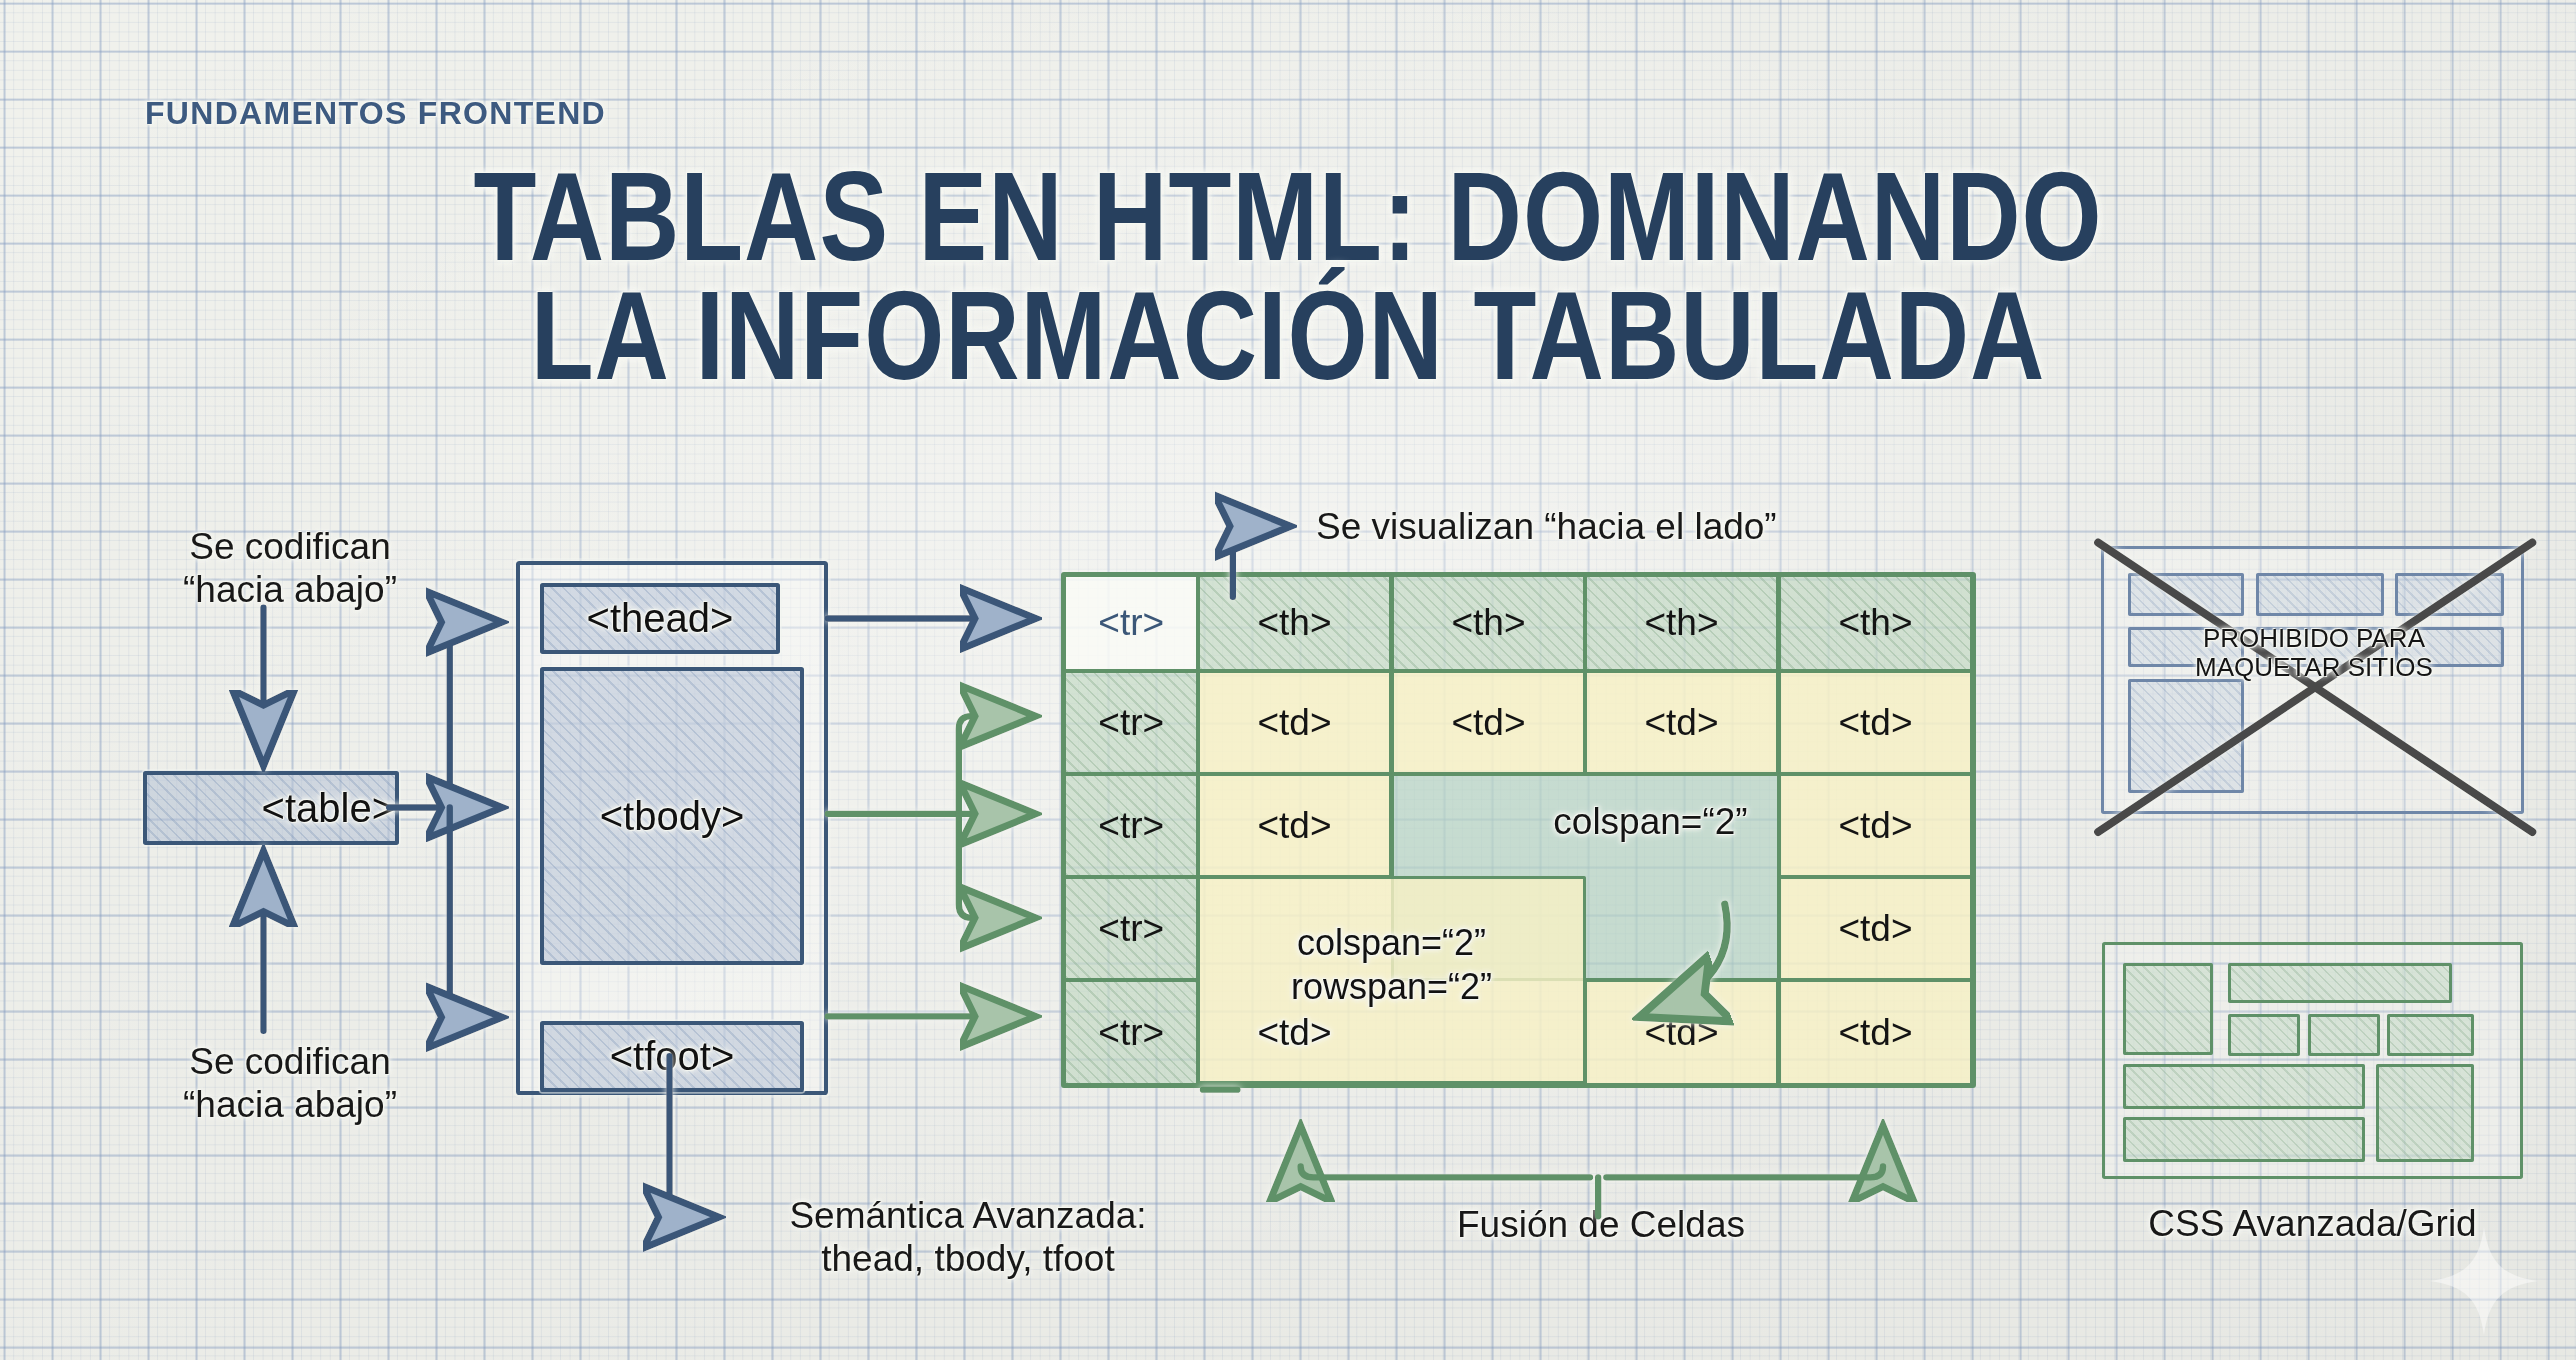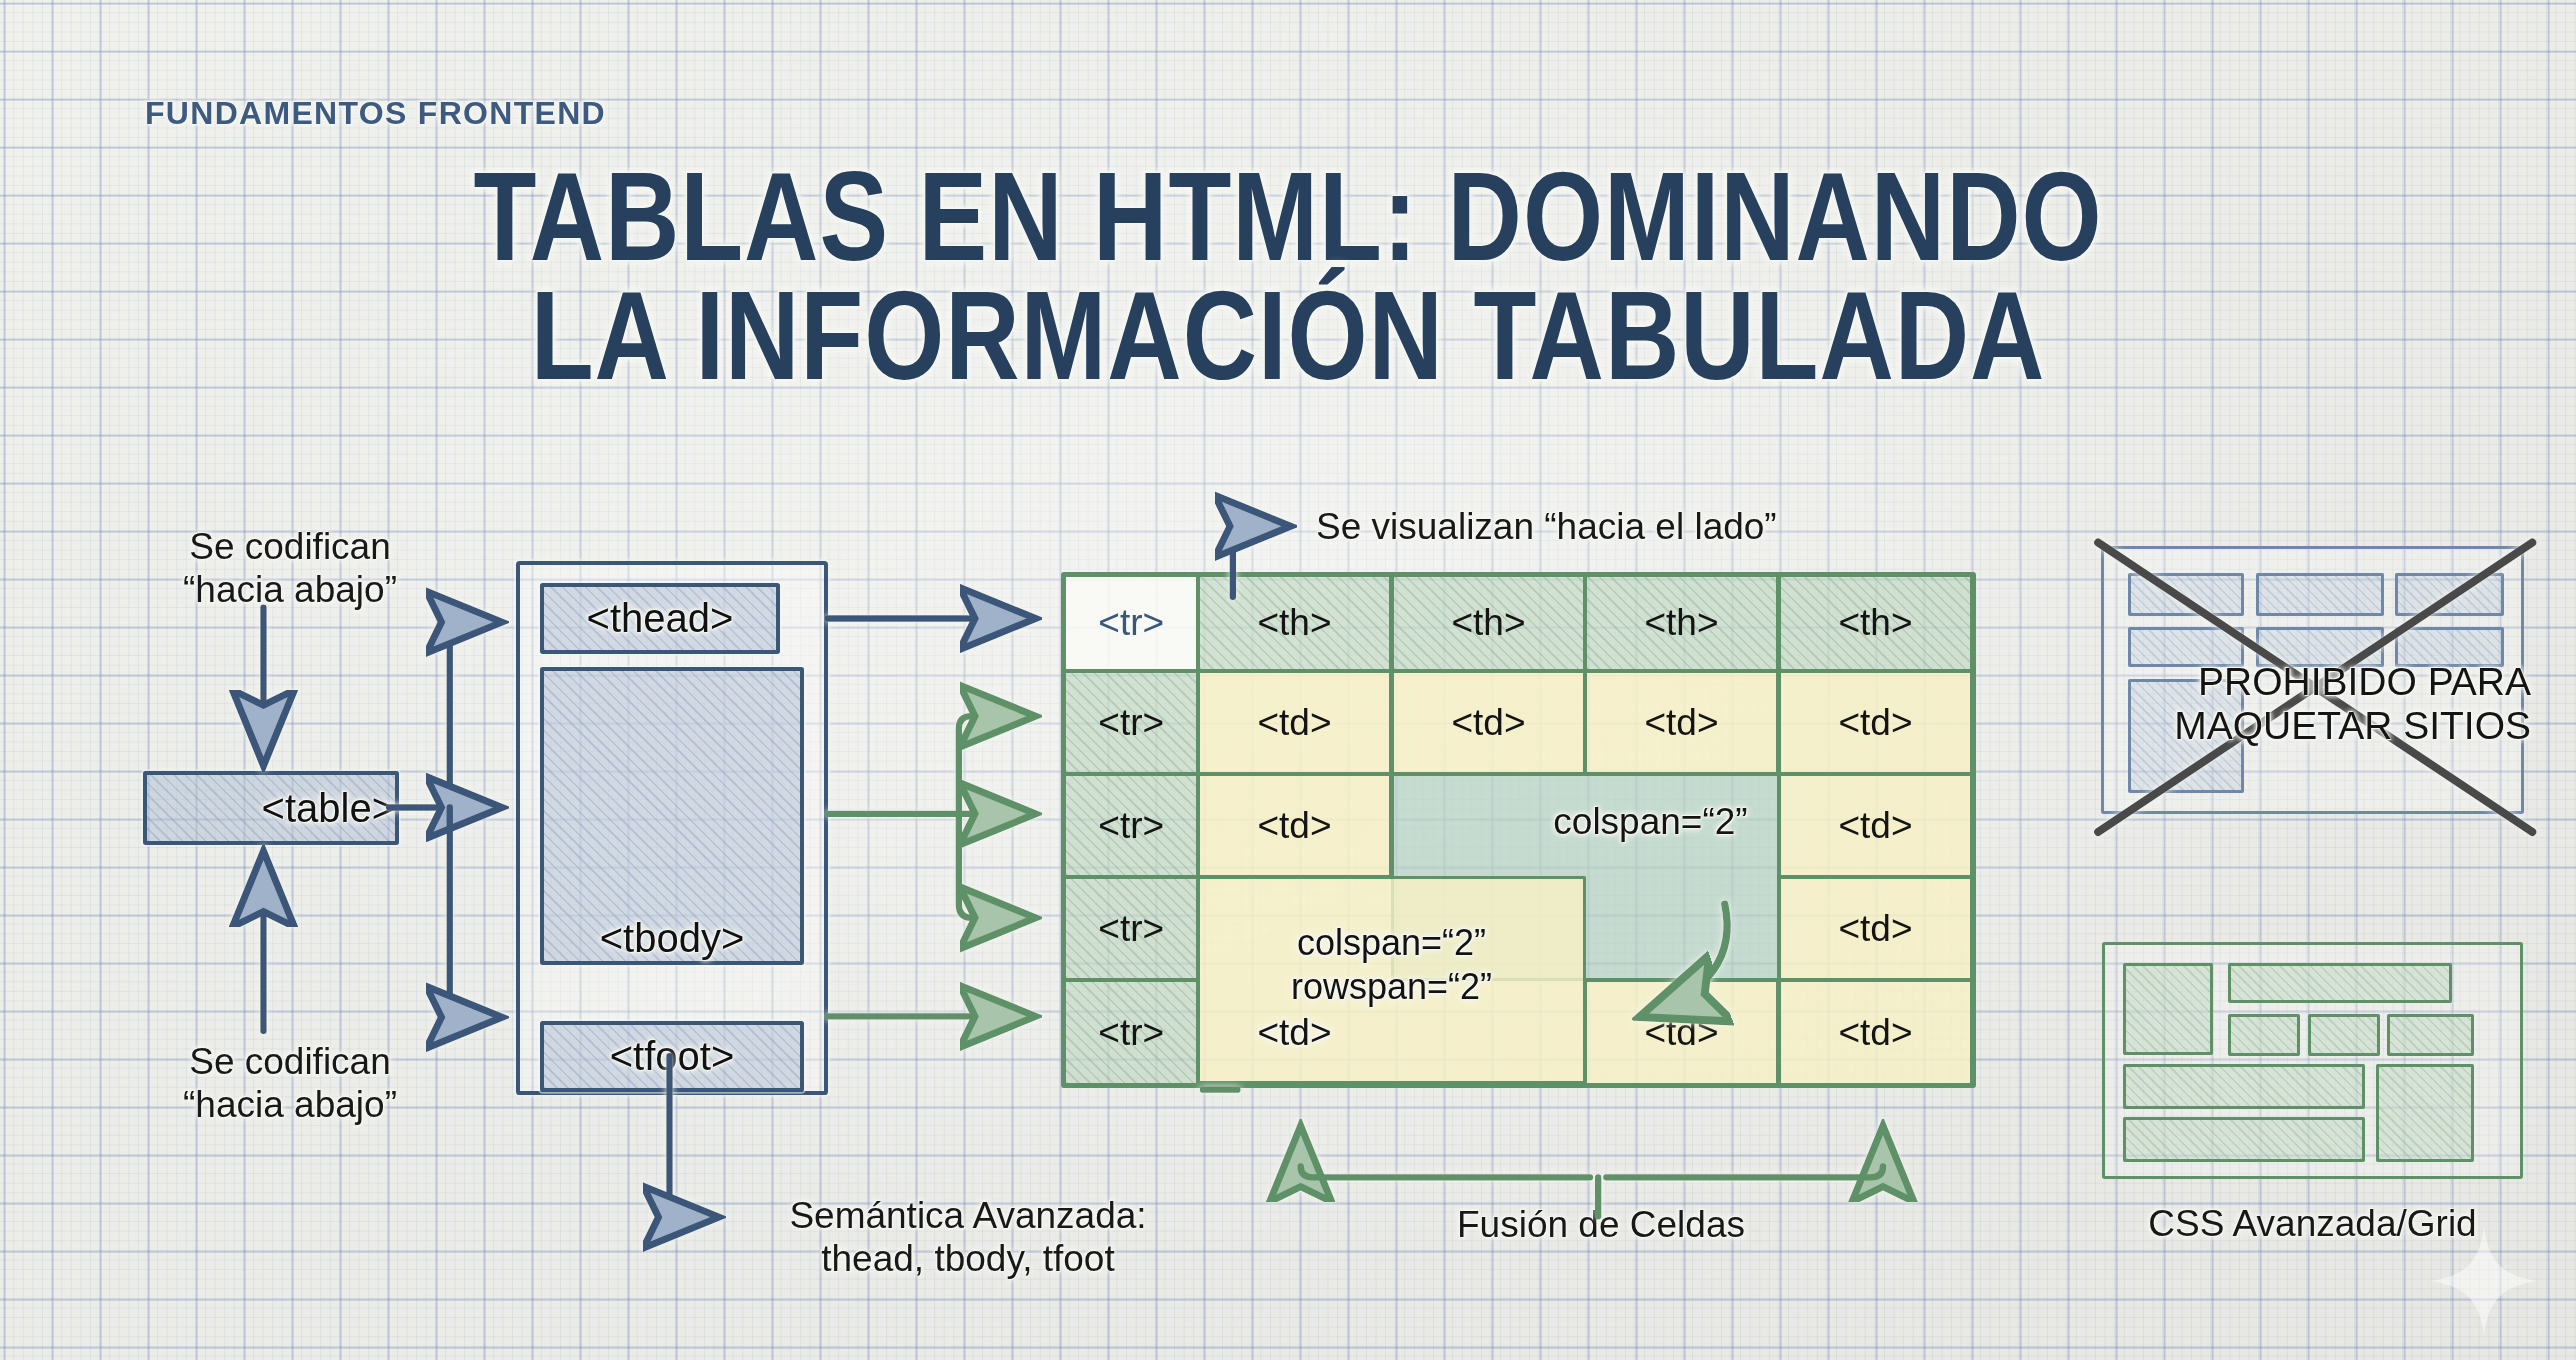--- a/index.html
+++ b/index.html
@@ -190,24 +190,24 @@
     position: absolute;
     text-align: center;
     font-size: 37px;
     color: #181818;
     width: 100%;
     white-space: nowrap;
   }
 
   #prohibido {
     position: absolute;
-    left: 2097px; top: 660px;
+    left: 2097px; top: 624px;
     width: 434px;
-    text-align: right;
-    font-size: 39px;
+    text-align: center;
+    font-size: 26px;
     line-height: 1.12;
     color: #141414;
     z-index: 7;
   }
 
   #sparkle {
     position: absolute;
     right: 33px; bottom: 20px;
     width: 118px; height: 118px;
     opacity: 0.75;
@@ -242,21 +242,21 @@
   <div class="bbox" style="left:143px; top:771px; width:256px; height:74px;justify-content:flex-end;">
     <span class="halo">&lt;table&gt;</span>
   </div>
 
   <div id="outerbox" style="left:516px; top:561px; width:312px; height:534px;"></div>
 
   <div class="bbox" style="left:540px; top:583px; width:240px; height:71px;">
     <span class="halo">&lt;thead&gt;</span>
   </div>
 
-  <div class="bbox" style="left:540px; top:667px; width:264px; height:298px;align-items:flex-end;">
+  <div class="bbox" style="left:540px; top:667px; width:264px; height:298px;">
     <span class="halo">&lt;tbody&gt;</span>
   </div>
 
   <div class="bbox" style="left:540px; top:981px; width:264px; height:71px;margin-top:40px;">
     <span class="halo">&lt;tfoot&gt;</span>
   </div>
 
   <div class="lbl halo" style="left:1316px; top:505px;">Se visualizan “hacia el lado”</div>
 
   <div id="tablegrid">

